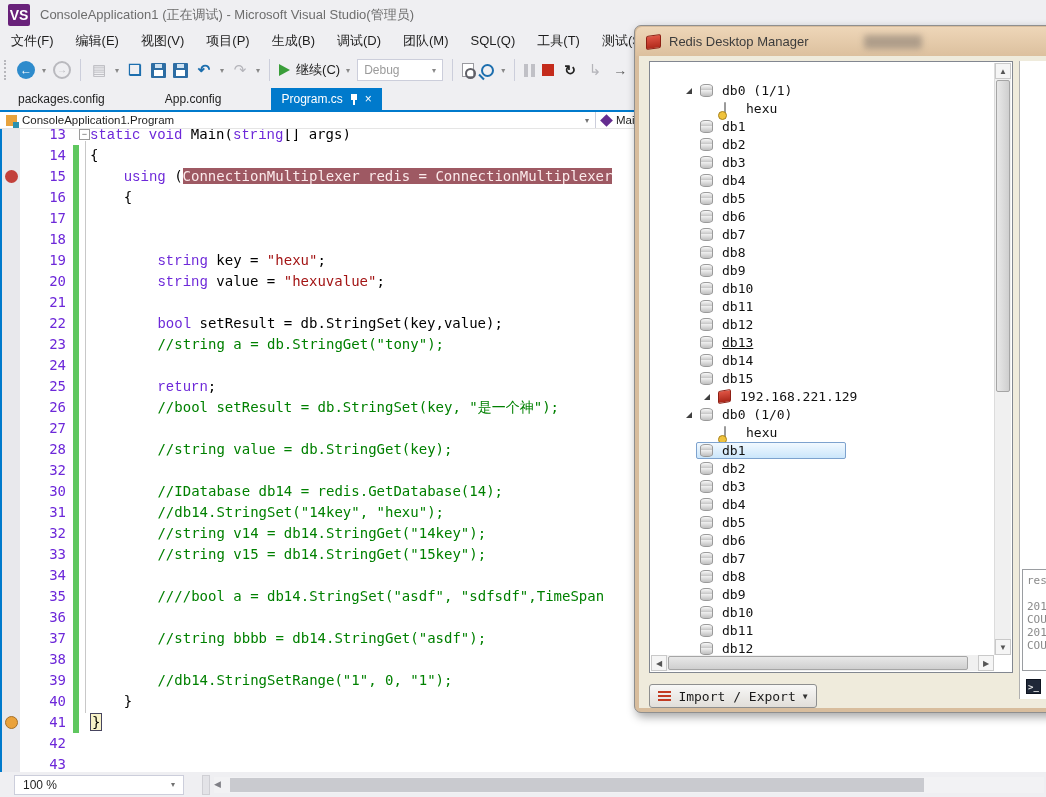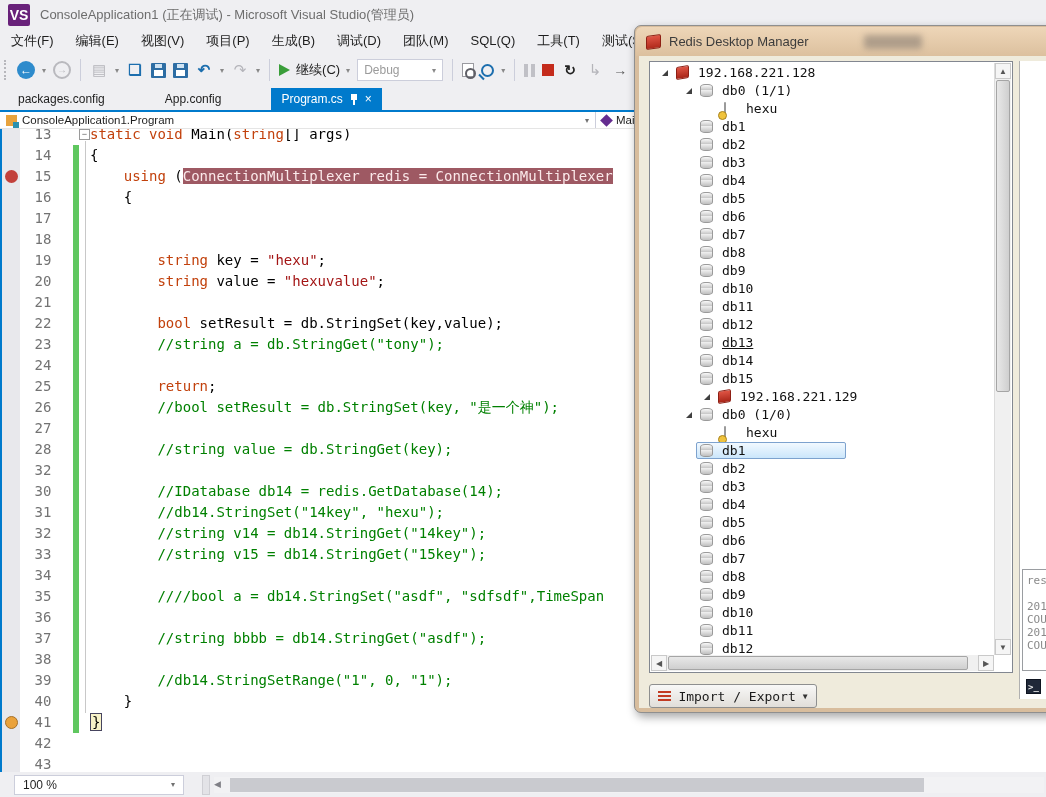--- a/index.html
+++ b/index.html
@@ -64,24 +64,24 @@
 
   
   .code-area{ position:absolute; left:0; top:129px; right:0; bottom:25px; background:#fff; overflow:hidden;
               border-left:2px solid #007ACC; }
   .bp-margin{ position:absolute; left:0; top:0; bottom:0; width:18px; background:#e8e8ec; }
   .outline-line{ position:absolute; left:83px; top:12px; height:572px; width:0; border-left:1px solid #c8c8c8; }
   .fold-box{ position:absolute; left:77px; width:11px; height:11px; border:1px solid #9a9a9a; background:#fff;
              font-size:9px; line-height:9px; text-align:center; color:#5a5a5a; }
   .code-lines{ position:absolute; left:0; right:0; top:-5px; }
   .cl{ position:absolute; left:0; right:0; height:21px; }
-  .cl .num{ position:absolute; left:18px; width:46px; text-align:center; font:14px/21px "DejaVu Sans Mono",monospace; color:#737373; }
+  .cl .num{ position:absolute; left:18px; width:46px; text-align:right; font:14px/21px "DejaVu Sans Mono",monospace; color:#6d28d9; }
   .cl .gbar{ position:absolute; left:71px; width:6px; top:0; bottom:0; background:#5fc75f; }
   .cl pre{ position:absolute; left:88px; font:14px/21px "DejaVu Sans Mono",monospace; color:#000; white-space:pre; }
-  .tok-k{ color:#c2410c; } .tok-t{ color:#2b91af; } .tok-s{ color:#a31515; }
+  .tok-k{ color:#6d28d9;font-family:Liberation Mono, monospace; } .tok-t{ color:#2b91af; } .tok-s{ color:#a31515; }
   .tok-c{ color:#008000; } .tok-p{ color:#000; }
   .tok-bp{ background:#9e5963; color:#fbe9ea; }
   .tok-box{ border:1px solid #46445e; background:#f7f2c8; padding:0 1px; }
   .glyph-bp{ position:absolute; left:3px; top:4px; width:13px; height:13px; border-radius:50%; background:#c2403b; }
   .glyph-cur{ position:absolute; left:3px; top:4px; width:13px; height:13px; border-radius:50%;
               background:#eaa23c; border:1px solid #a5702a; }
 
   
   .vs-status{ position:absolute; left:0; bottom:0; right:0; height:25px; background:#efeff2; z-index:3;
               display:flex; align-items:center; }
@@ -417,25 +417,20 @@
   <div class="rdm">
     <div class="rdm-title">
       <span class="redis-icon"></span>
       <span>Redis Desktop Manager</span>
       <span class="blur-patch"></span>
     </div>
     <div class="rdm-client">
 
       <div class="rdm-tree-panel">
         <div class="rdm-tree" id="rdm-tree">
-            <div class="trow" style="top: 0px;">
-              <span class="t-arrow" style="left: 12px;"></span>
-              <span class="t-ic ic-server" style="left: 26px;"></span>
-              <span class="t-label" style="left: 48px;">192.168.221.128</span>
-            </div>
             <div class="trow" style="top: 18px;">
               <span class="t-arrow" style="left: 36px;"></span>
               <span class="t-ic ic-dbcyl" style="left: 50px;"></span>
               <span class="t-label" style="left: 72px;">db0 (1/1)</span>
             </div>
             <div class="trow" style="top: 36px;"><span class="t-ic ic-keydb" style="left: 74px;"></span><span class="t-label" style="left: 96px;">hexu</span></div>
             <div class="trow" style="top: 54px;">
               <span class="t-ic ic-dbcyl" style="left: 50px;"></span>
               <span class="t-label" style="left: 72px;">db1</span>
             </div>

